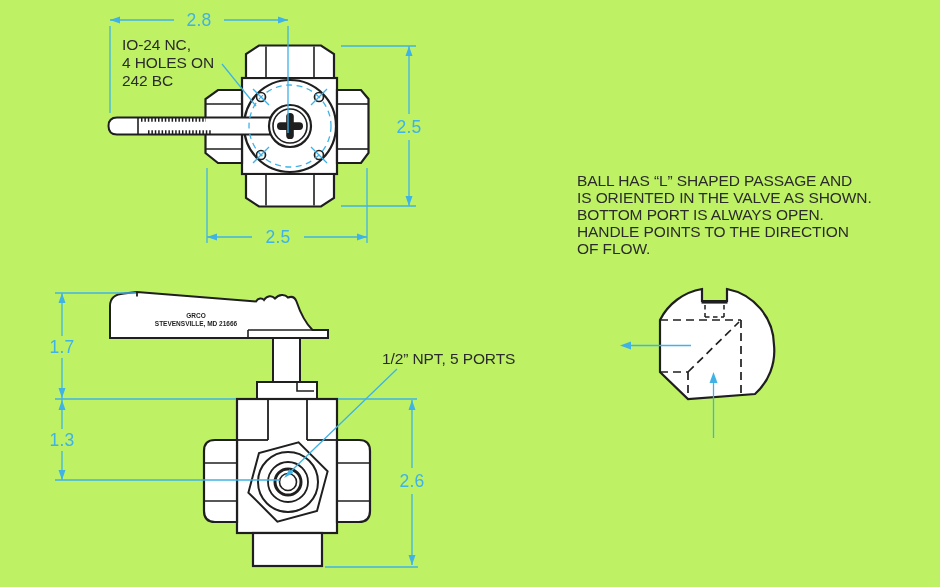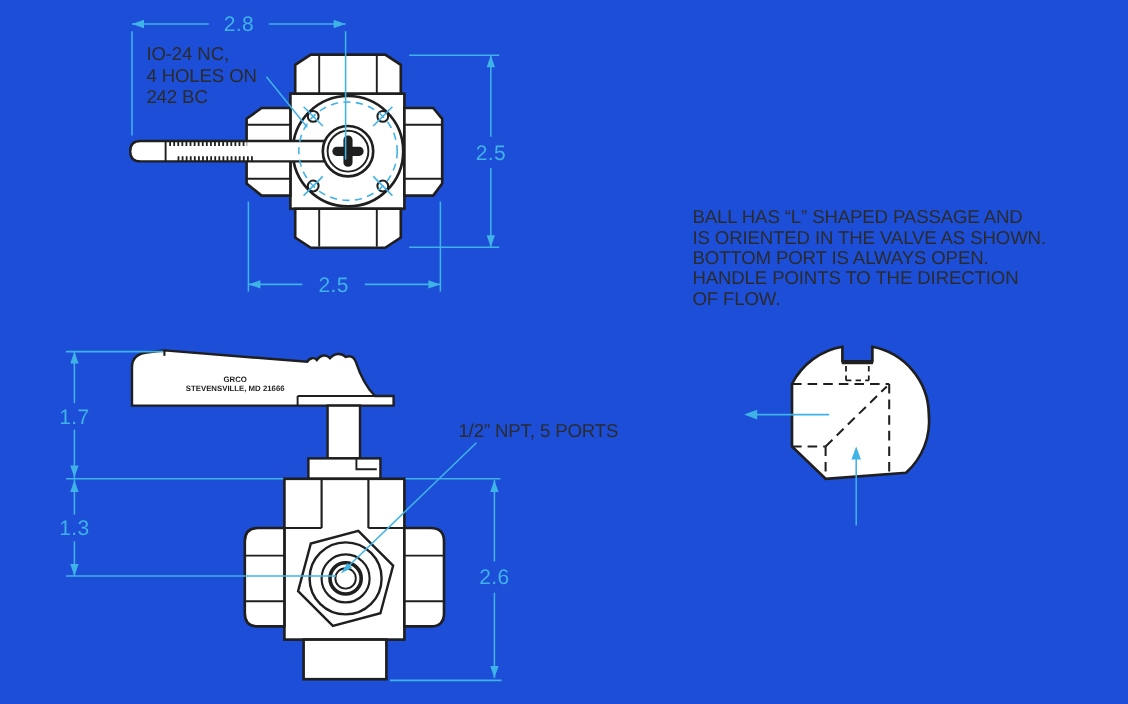--- a/index.html
+++ b/index.html
@@ -1,19 +1,19 @@
 <!DOCTYPE html>
 <html><head>
 <meta charset="utf-8">
 <style>
   html,body{margin:0;padding:0;background:#ffffff;}
   .sheet{
     position:relative;
     width:940px;height:587px;
-    background:#1d4ed8;
+    background:#bef264;
     overflow:hidden;
     font-family:"Liberation Sans", sans-serif;
   }
   svg{position:absolute;left:0;top:0;}
   text{font-family:"Liberation Sans", sans-serif;}
   .dim-label{fill:#3fb2e6;font-size:17.5px;letter-spacing:.3px;}
   .note-label{fill:#2b2b2b;font-size:15.5px;letter-spacing:-0.1px;}
   .mark-label{fill:#1f1f1f;font-weight:bold;}
   .outline{stroke:#1f1f1f;fill:#ffffff;}
   .inkline{stroke:#1f1f1f;fill:none;}

